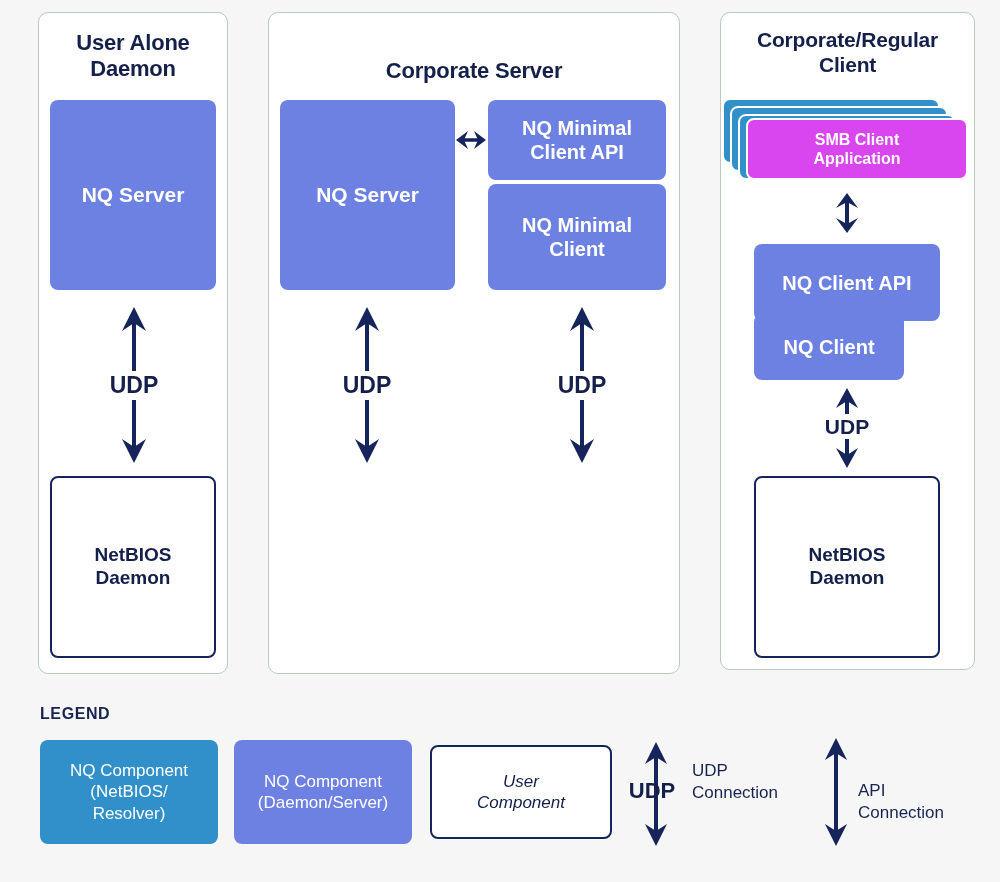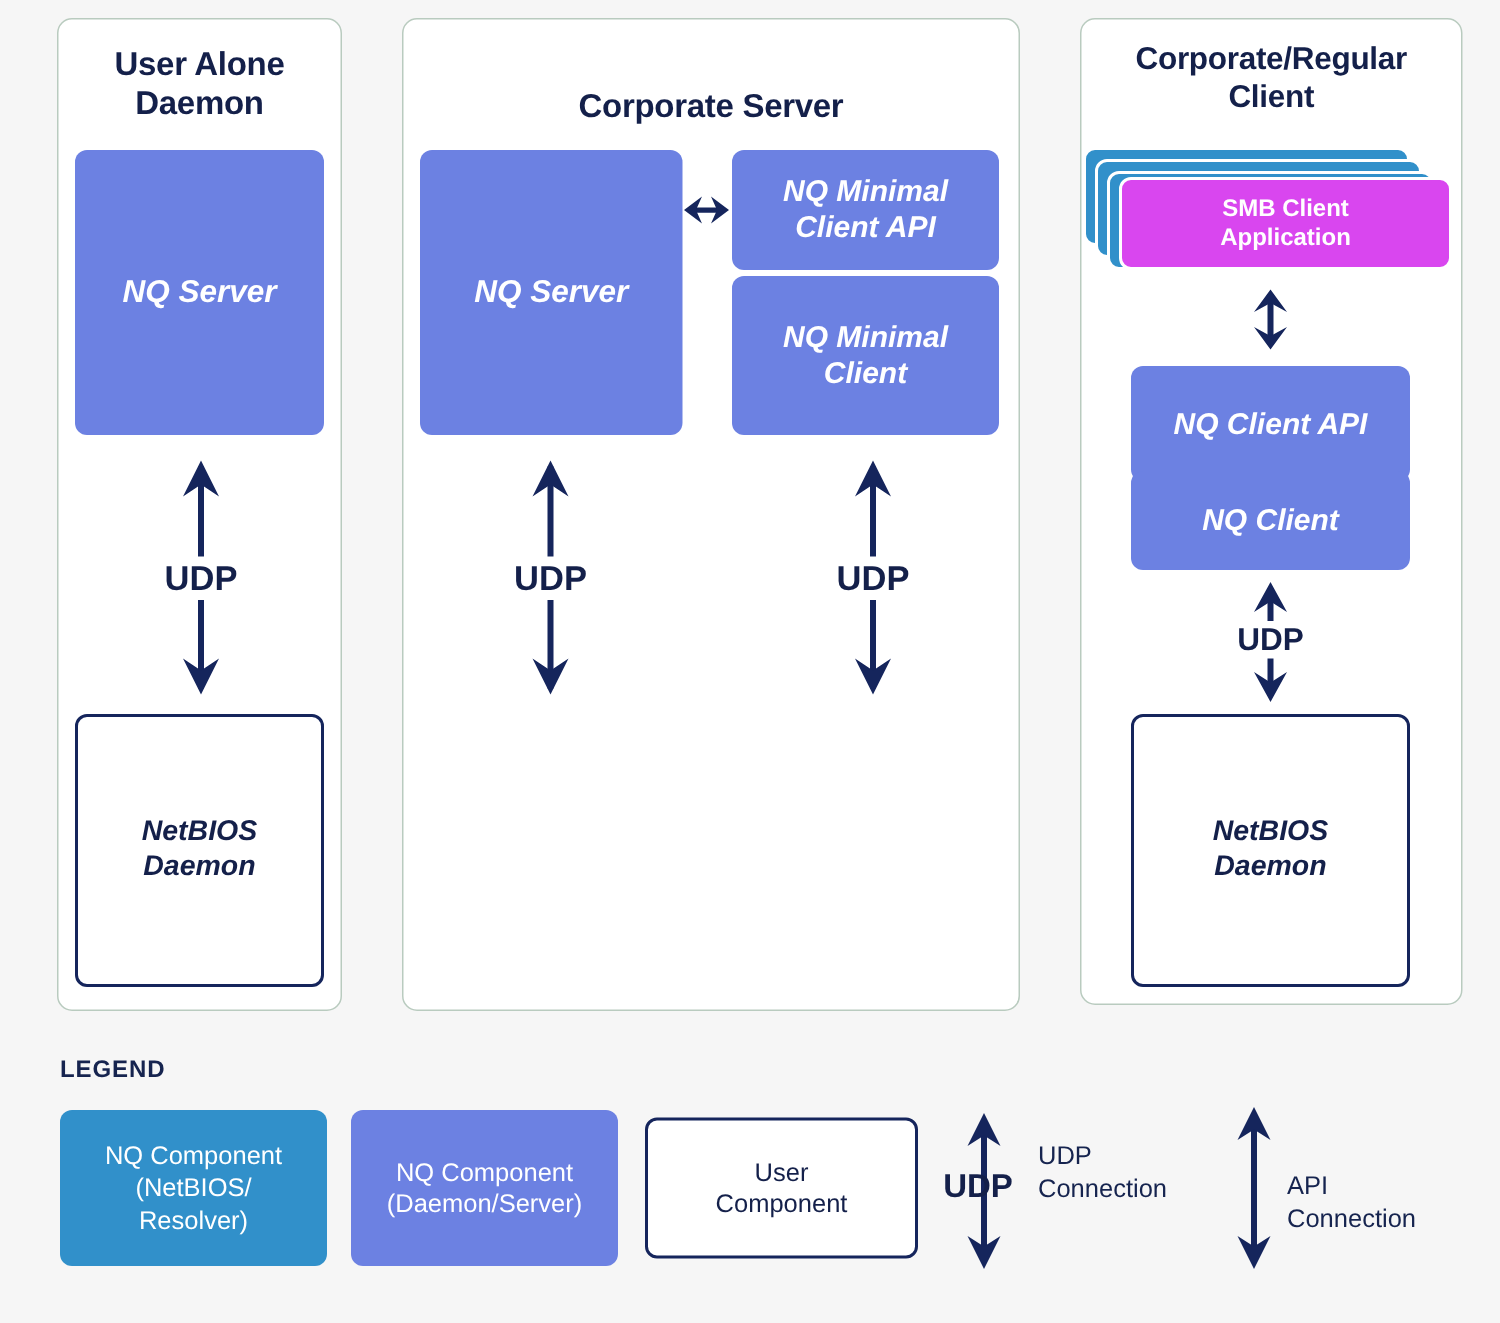--- a/index.html
+++ b/index.html
@@ -51,21 +51,20 @@
   .box {
     position: absolute;
     box-sizing: border-box;
     display: flex;
     align-items: center;
     justify-content: center;
     text-align: center;
     border-radius: 8px;
     font-weight: bold;
     line-height: 1.2;
-    font-style: italic;
   }
   .box-purple {
     background: #6c81e2;
     color: #ffffff;
   }
   .box-white {
     background: #ffffff;
     border: 2.5px solid #15255c;
     color: #14204a;
   }
@@ -76,21 +75,21 @@
 
   
   #box-nq-server-corp       { left: 280px; top: 100px; width: 175px; height: 190px; font-size: 21px; }
   #box-nq-min-client-api    { left: 488px; top: 100px; width: 178px; height: 80px;  font-size: 20px; }
   #box-nq-min-client        { left: 488px; top: 184px; width: 178px; height: 106px; font-size: 20px; }
   #box-netbios-corp         { left: 280px; top: 474px; width: 386px; height: 194px; font-size: 21px; }
 
   
   #stack-smb                { left: 722px; top: 98px;  width: 250px; height: 82px; }
   #box-nq-client-api        { left: 754px; top: 244px; width: 186px; height: 77px;  font-size: 20px; }
-  #box-nq-client            { left: 754px; top: 314px; width: 186px; height: 66px;  font-size: 20px; }
+  #box-nq-client            { left: 754px; top: 314px; width: 150px; height: 66px;  font-size: 20px; }
   #box-netbios-client       { left: 754px; top: 476px; width: 186px; height: 182px; font-size: 19px; }
 
   
   .stack { position: absolute; }
   .stack .layer {
     position: absolute;
     box-sizing: border-box;
     background: #3190ca;
     border: 2px solid #ffffff;
     border-radius: 8px;
@@ -146,21 +145,21 @@
     display: flex;
     align-items: center;
     justify-content: center;
     text-align: center;
     border-radius: 8px;
     font-size: 17px;
     line-height: 1.25;
   }
   #legend-sw-teal   { left: 40px;  top: 740px; width: 178px; height: 104px; background:#3190ca; color:#fff; }
   #legend-sw-purple { left: 234px; top: 740px; width: 178px; height: 104px; background:#6c81e2; color:#fff; }
-  #legend-sw-white  { left: 430px; top: 745px; width: 182px; height: 94px;  background:#fff; border:2.5px solid #15255c; color:#14204a; }
+  #legend-sw-white  { left: 430px; top: 745px; width: 182px; height: 94px;  background:#fff; border:2.5px solid #15255c; color:#14204a;font-style:italic; }
 
   #legend-udp-arrow { position: absolute; left: 640px; top: 740px; }
   #legend-udp-label {
     position: absolute;
     left: 622px; top: 778px;
     width: 60px;
     text-align: center;
     font-size: 22px;
     font-weight: bold;
     color: #14204a;

